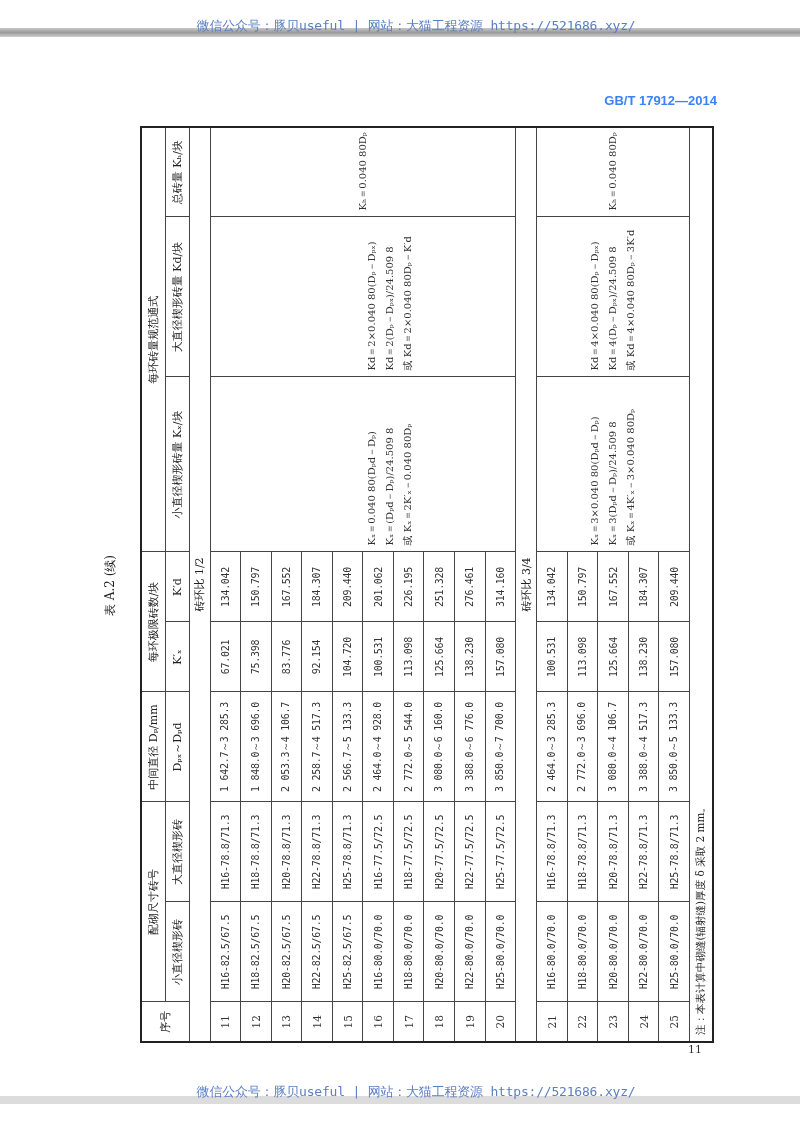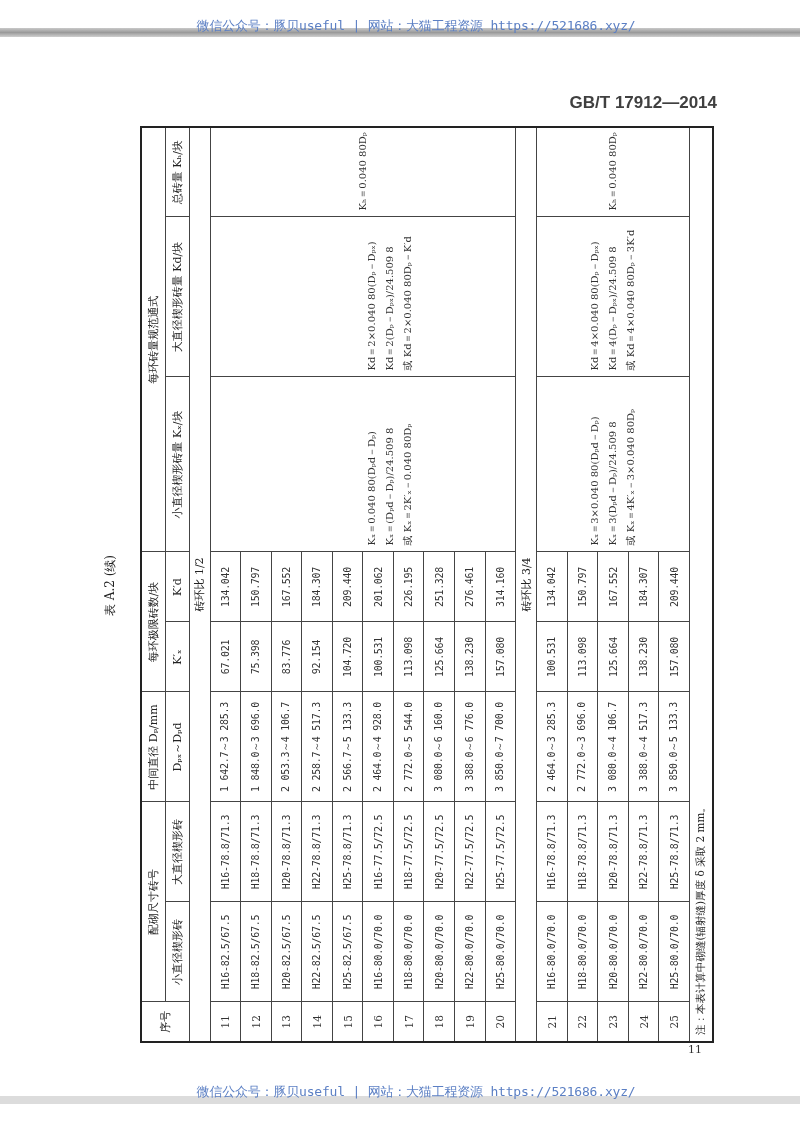--- a/index.html
+++ b/index.html
@@ -5,22 +5,22 @@
   html, body { margin:0; padding:0; }
   body { width:800px; height:1131px; background:#ffffff; position:relative; overflow:hidden;
          font-family:"DejaVu Serif", serif; color:#222; }
   .wm-bar { position:absolute; left:0; width:800px; height:9px; background:linear-gradient(#c9c9c9,#9a9a9a,#cfcfcf); }
   .wm-top { top:28px; }
   .wm-bot { top:1096px; height:8px; background:#dcdcdc; }
   .wm-text { position:absolute; left:16px; width:800px; text-align:center; font-size:13px; color:#5b7fc4;
              font-family:"DejaVu Sans Mono", monospace; letter-spacing:-0.2px; }
   .wm-text.top { top:17px; }
   .wm-text.bot { top:1083px; }
-  .std-no { position:absolute; top:93px; right:83px; font-size:17px; font-weight:bold;
-            font-family:"Liberation Sans", sans-serif; color:#404040; }
+  .std-no { position:absolute; top:93px; right:83px; font-size:13px; font-weight:bold;
+            font-family:"Liberation Sans", sans-serif; color:#3b82f6; }
   .page-no { position:absolute; top:1043px; left:688px; font-size:11px; color:#333; }
 
   
   .rot-wrap { position:absolute; left:140px; top:128px; width:574px; height:915px; }
   .rot { position:absolute; left:0; top:915px; width:915px; height:574px;
          transform-origin:0 0; transform:rotate(-90deg); }
   .caption { position:absolute; top:-38px; left:0; width:915px; text-align:center; font-size:12px; color:#222; }
   table { border-collapse:collapse; width:915px; height:574px; table-layout:fixed; font-size:10.5px; }
   td, th { border:1px solid #444; text-align:center; vertical-align:middle; padding:0 2px; font-weight:normal; color:#333; }
   thead th { font-size:11px; color:#222; }

